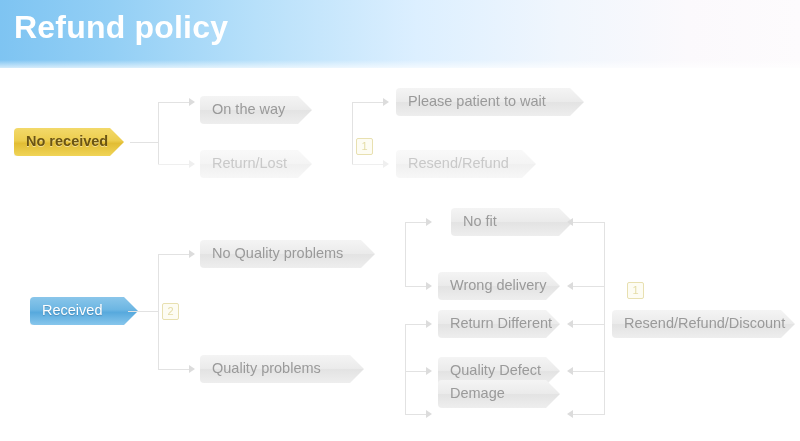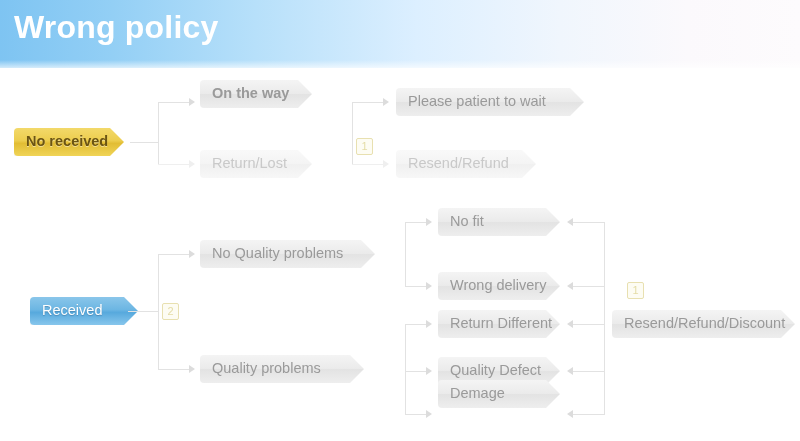--- a/index.html
+++ b/index.html
@@ -118,34 +118,34 @@
   .arrow-r { border-left: 6px solid #dcdcdc; }
   .arrow-l { border-right: 6px solid #dcdcdc; }
   .arrow-r.faint { border-left-color: #efefef; }
 </style>
 </head>
 <body>
 
 <div id="page">
 
   <div id="header">
-    <div id="page-title">Wrong policy</div>
+    <div id="page-title">Refund policy</div>
   </div>
   <div id="header-fade"></div>
 
   <div class="node gold" style="left:14px; top:128px; width:110px;">No received</div>
 
   <div class="ln h" style="left:130px; top:142px; width:28px;"></div>
   <div class="ln v" style="left:158px; top:102px; height:62px;"></div>
   <div class="ln h" style="left:158px; top:102px; width:32px;"></div>
   <div class="arrow-r" style="left:189px; top:98px;"></div>
   <div class="ln h faint" style="left:158px; top:164px; width:32px;"></div>
   <div class="arrow-r faint" style="left:189px; top:160px;"></div>
 
-  <div class="node grey" style="left:200px; top:80px; width:112px;font-weight:bold;">On the way</div>
+  <div class="node grey" style="left:200px; top:96px; width:112px;">On the way</div>
 
   <div class="node grey soft" style="left:200px; top:150px; width:112px;">Return/Lost</div>
 
   <div class="ln v" style="left:352px; top:102px; height:62px;"></div>
   <div class="ln h" style="left:352px; top:102px; width:32px;"></div>
   <div class="arrow-r" style="left:383px; top:98px;"></div>
   <div class="ln h faint" style="left:352px; top:164px; width:32px;"></div>
   <div class="arrow-r faint" style="left:383px; top:160px;"></div>
 
   <div class="badge" style="left:356px; top:138px;">1</div>
@@ -176,21 +176,21 @@
   <div class="arrow-r" style="left:426px; top:282px;"></div>
 
   <div class="ln v" style="left:405px; top:324px; height:90px;"></div>
   <div class="ln h" style="left:405px; top:324px; width:22px;"></div>
   <div class="arrow-r" style="left:426px; top:320px;"></div>
   <div class="ln h" style="left:405px; top:371px; width:22px;"></div>
   <div class="arrow-r" style="left:426px; top:367px;"></div>
   <div class="ln h" style="left:405px; top:414px; width:22px;"></div>
   <div class="arrow-r" style="left:426px; top:410px;"></div>
 
-  <div class="node grey" style="left:438px; top:208px; width:122px;">No fit</div>
+  <div class="node grey" style="left:451px; top:208px; width:122px;">No fit</div>
 
   <div class="node grey" style="left:438px; top:272px; width:122px;">Wrong delivery</div>
 
   <div class="node grey" style="left:438px; top:310px; width:122px;">Return Different</div>
 
   <div class="node grey" style="left:438px; top:357px; width:122px;">Quality Defect</div>
 
   <div class="node grey" style="left:438px; top:380px; width:122px;">Demage</div>
 
   <div class="ln v" style="left:604px; top:222px; height:192px;"></div>

